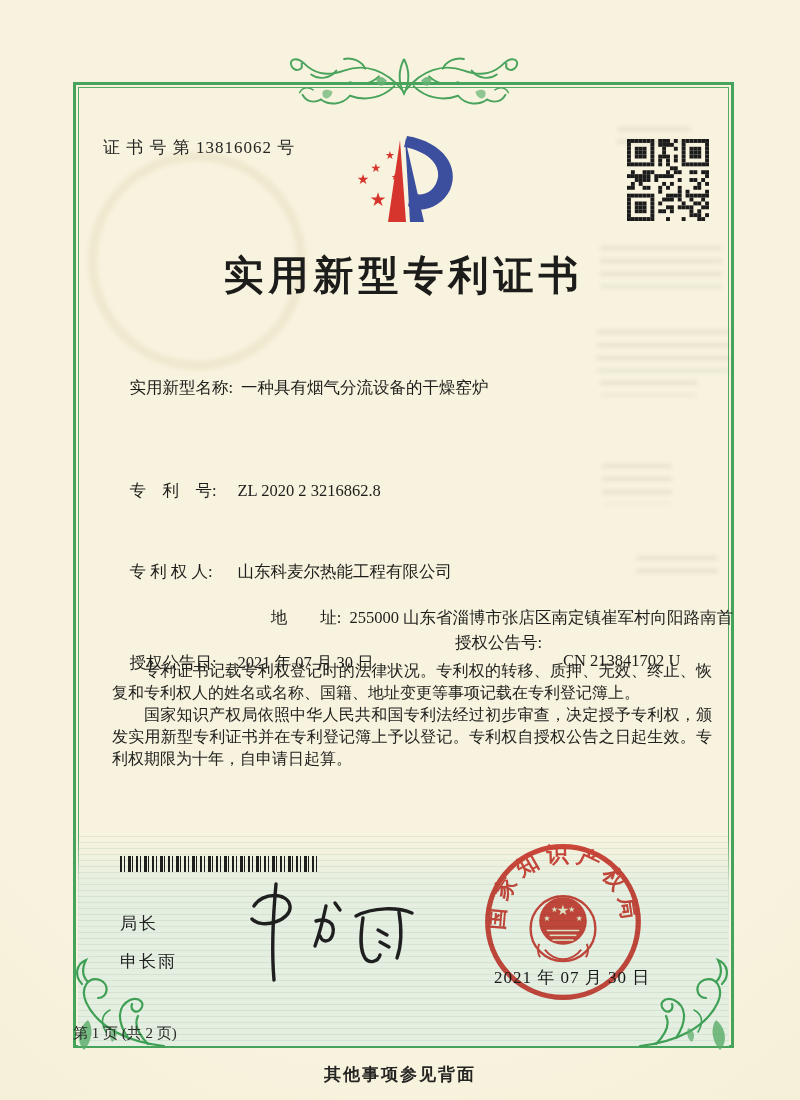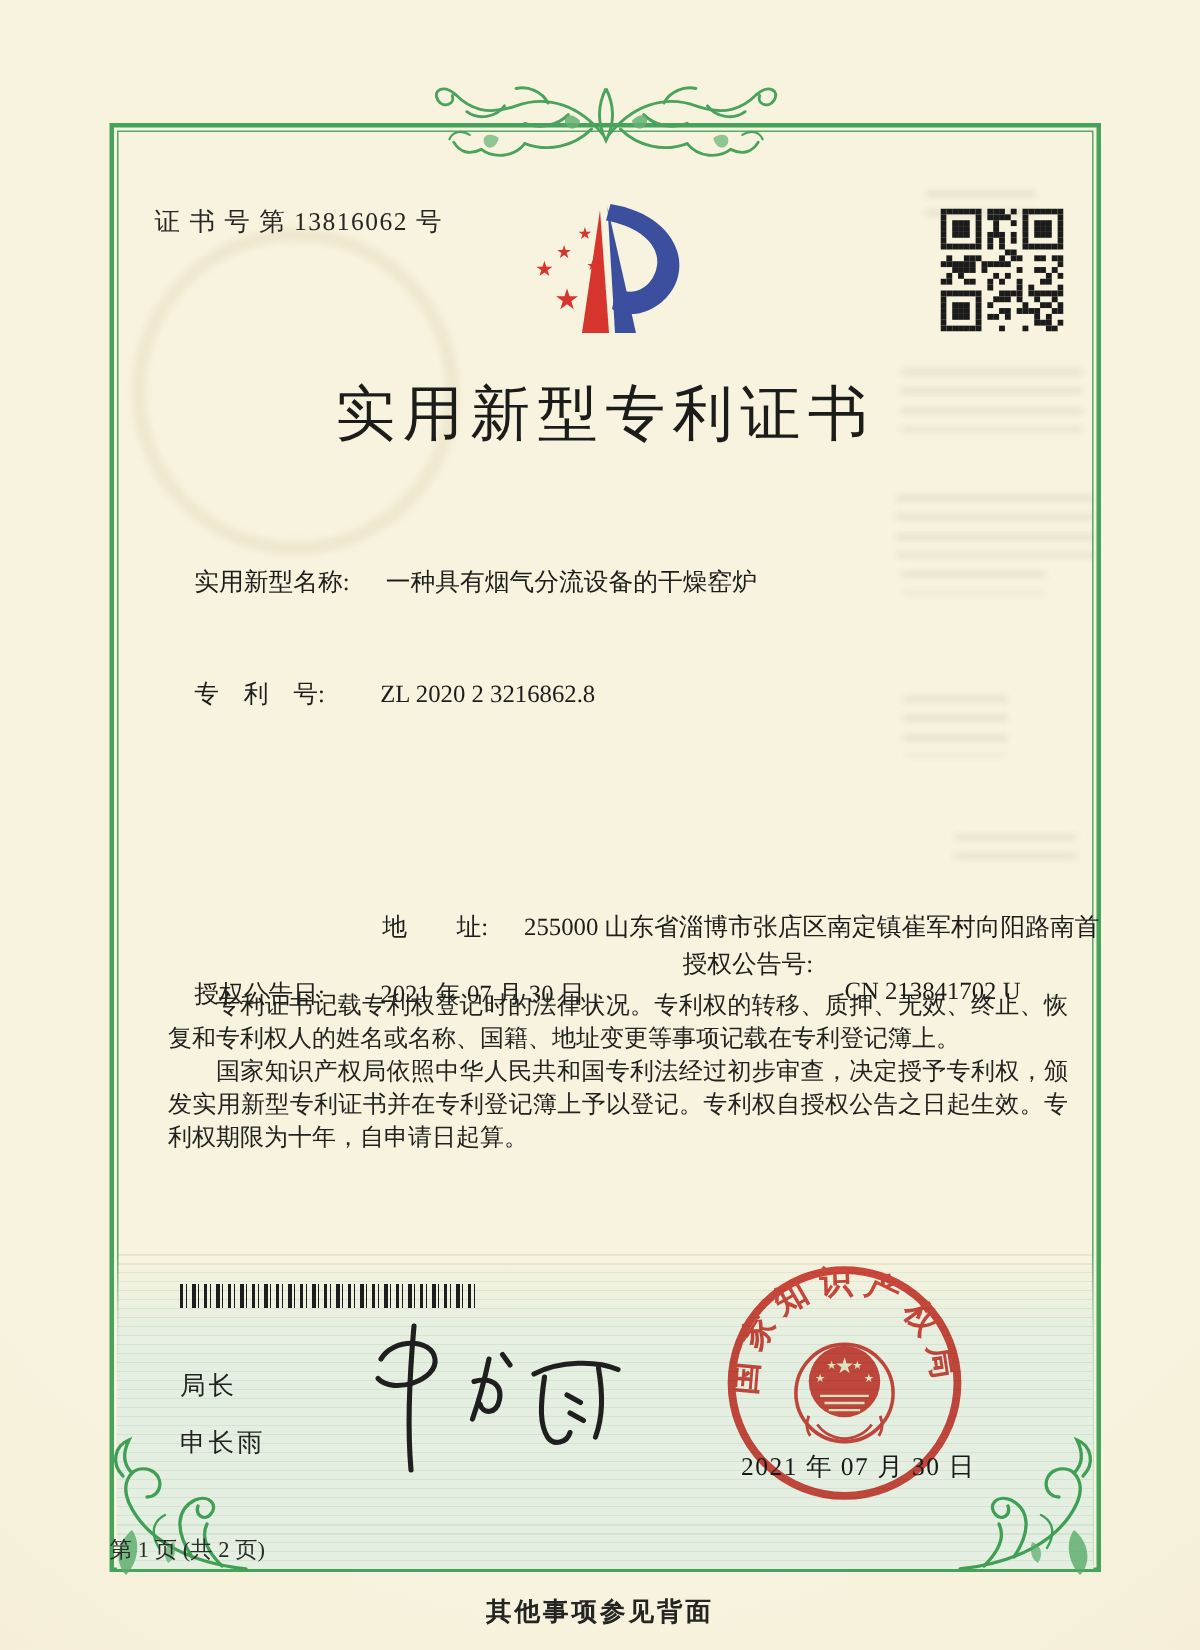--- a/index.html
+++ b/index.html
@@ -46,27 +46,27 @@
   .g5{left:617px;top:127px;width:74px;height:22px;}
   .g6{left:636px;top:556px;width:82px;height:18px;}
   
   .cert-no{
     position:absolute;left:103px;top:136px;font-size:17px;color:#262624;letter-spacing:1px;
   }
   svg.logo{position:absolute;left:338px;top:126px;width:140px;height:104px;}
   svg.qr{position:absolute;left:627px;top:139px;width:82px;height:82px;}
   .title{
     position:absolute;left:73px;top:248px;width:661px;margin:0;text-align:center;
-    font-size:40px;font-weight:400;color:#1c1c1a;letter-spacing:5px;
+    font-size:40px;font-weight:700;color:#1c1c1a;letter-spacing:5px;
   }
   
   .field{position:absolute;left:113px;width:620px;font-size:16.5px;color:#1d1d1b;white-space:pre;}
   .flabel{display:inline-block;min-width:100px;}
-  .fvalue{margin-left:24px;}
-  .f0{top:357px;} .f1{top:407px;} .f2{top:432px;} .f3{top:494px;}
+  .fvalue{margin-left:8px;}
+  .f0{top:357px;} .f1{top:407px;} .f2{top:460px;} .f3{top:494px;}
   .f4{top:541px;} .f5{top:587px;text-align:right;} .f6{top:632px;}
   .flabel2{position:absolute;left:342px;top:0;}
   .fvalue2{position:absolute;left:450px;top:0;margin-top:19px;}
   
   .body-text{
     position:absolute;left:112px;top:660px;width:600px;font-size:16px;line-height:22px;
     color:#222220;text-align:justify;
   }
   .body-text p{margin:0;text-indent:2em;}
   
@@ -380,20 +380,23 @@
     </svg>
 
   <h1 class="title">实用新型专利证书</h1>
 
   <div class="field f0">
     <span class="flabel">实用新型名称:</span><span class="fvalue">一种具有烟气分流设备的干燥窑炉</span>
   </div>
   <div class="field f2">
     <span class="flabel">专　利　号:</span><span class="fvalue">ZL 2020 2 3216862.8</span>
   </div>
+  <div class="field f4">
+    <span class="flabel">专 利 权 人:</span><span class="fvalue">山东科麦尔热能工程有限公司</span>
+  </div>
   <div class="field f5">
     <span class="flabel">地　　址:</span><span class="fvalue">255000 山东省淄博市张店区南定镇崔军村向阳路南首</span>
   </div>
   <div class="field f6">
     <span class="flabel">授权公告日:</span><span class="fvalue">2021 年 07 月 30 日</span>
     <span class="flabel2">授权公告号:</span>
     <span class="fvalue2">CN 213841702 U</span>
   </div>
 
   <div class="body-text">

